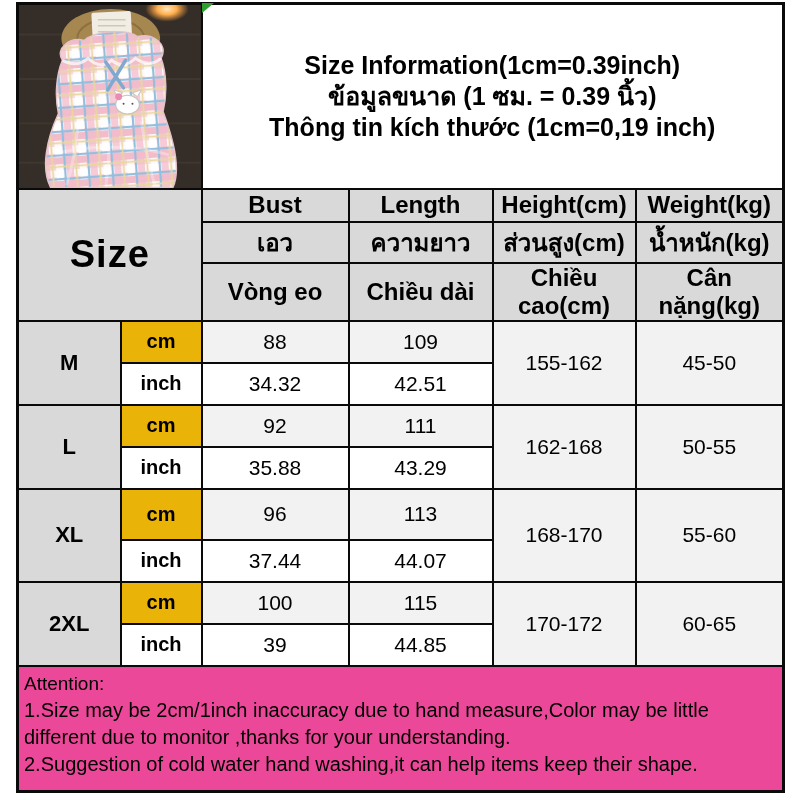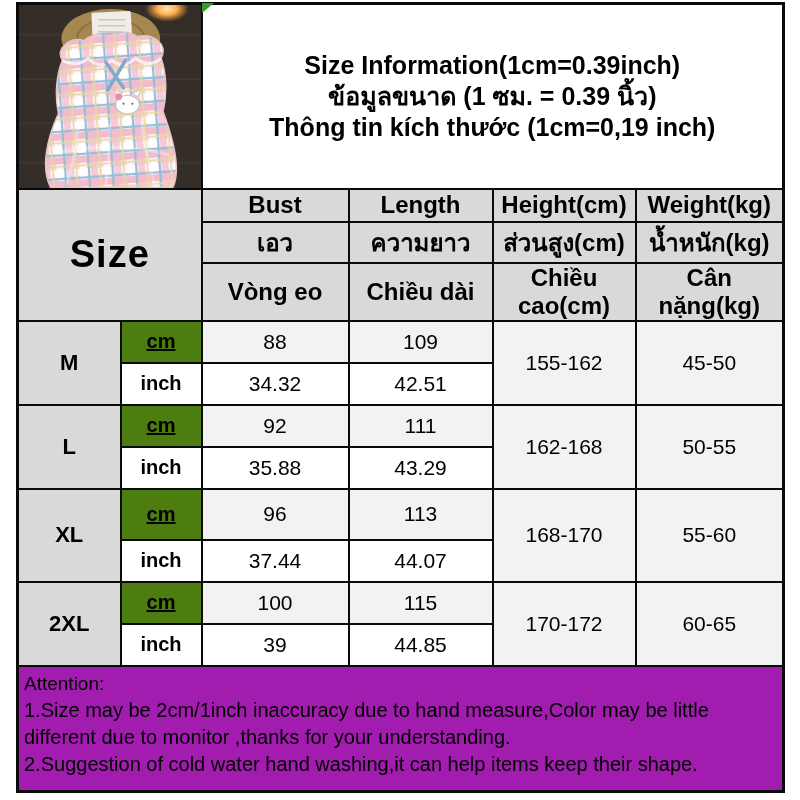--- a/index.html
+++ b/index.html
@@ -8,26 +8,26 @@
   table.size-table{position:absolute;left:16px;top:2px;width:766px;height:791px;
         border-collapse:collapse;table-layout:fixed;border:3px solid #0a0a0a;background:#fff;}
   td{border:2px solid #0a0a0a;text-align:center;vertical-align:middle;
      overflow:hidden;padding:0;}
   .photo-cell{background:#332c26;padding:0;}
   .photo-cell svg{display:block;width:100%;height:100%;}
   .title-cell{background:#ffffff;font-weight:bold;font-size:25px;line-height:31px;}
   .hdr{background:#d9d9d9;font-weight:bold;font-size:24px;margin-left:16px;}
   .size-corner{background:#d9d9d9;font-weight:bold;font-size:38px;letter-spacing:1px;}
   .size-letter{background:#d9d9d9;font-weight:bold;font-size:22px;}
-  .unit-cm{background:#4d7c0f;font-weight:bold;font-size:20px;text-decoration:underline;}
+  .unit-cm{background:#eab308;font-weight:bold;font-size:20px;}
   .unit-inch{background:#ffffff;font-weight:bold;font-size:20px;text-align:center;}
   .val-cm{background:#f2f2f2;font-size:21px;}
   .val-inch{background:#ffffff;font-size:21px;}
   .val-span{background:#f2f2f2;font-size:21px;margin-top:28px;}
-  .attention-cell{background:#a21caf;text-align:left;vertical-align:top;
+  .attention-cell{background:#ec4899;text-align:left;vertical-align:top;
       padding:3px 6px 0 5px;font-size:20px;line-height:27px;font-weight:normal;margin-top:36px;}
   .attn-heading{font-size:19px;}
   .corner-marker{position:absolute;left:202px;top:3px;width:0;height:0;z-index:5;
       border-top:10px solid #2f9e2f;border-right:12px solid transparent;}
 </style>
 </head>
 <body>
 
 <div class="page">
 

